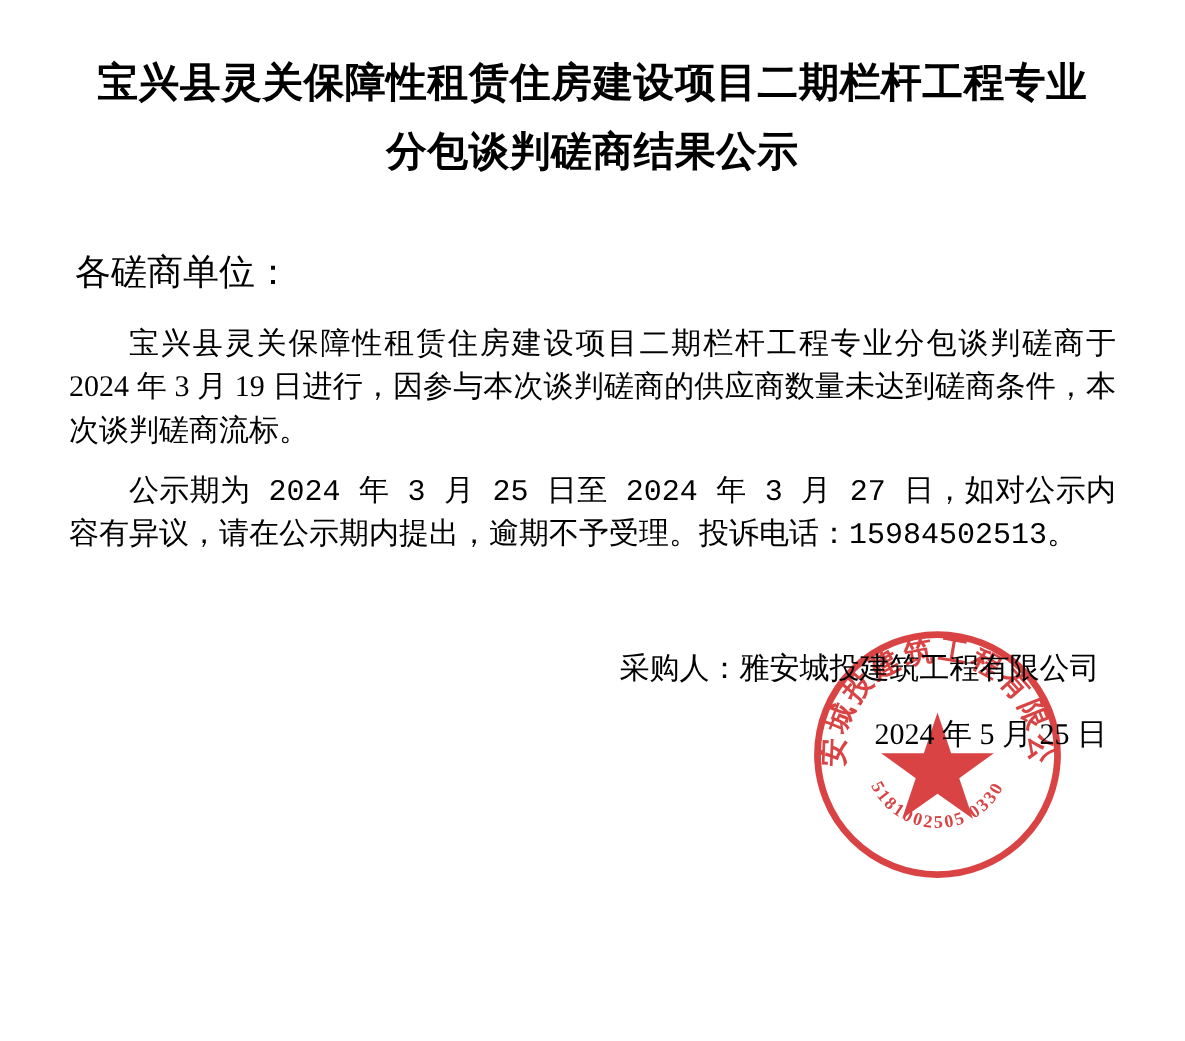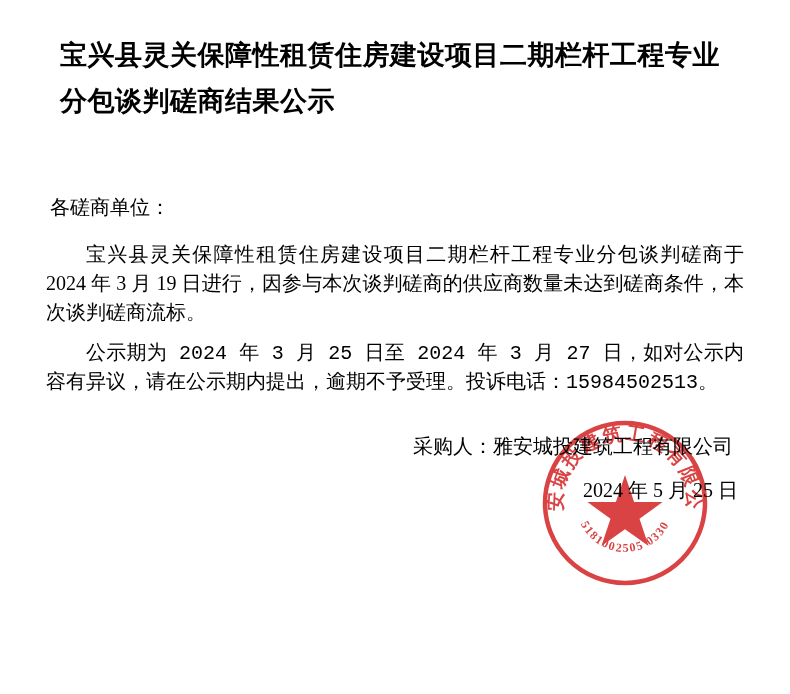--- a/index.html
+++ b/index.html
@@ -19,28 +19,28 @@
     width: 790px;
     height: 694px;
     box-sizing: border-box;
     padding: 26px 46px 0 46px;
   }
   .doc-title {
     font-family: "Liberation Serif", "DejaVu Serif", serif;
     font-size: 27px;
     font-weight: 700;
     line-height: 46px;
-    text-align: left;
+    text-align: center;
     letter-spacing: 0.5px;
     margin: 0 14px;
     padding-top: 6px;
   }
   .salutation {
-    margin-top: 68px;
-    font-size: 20px;
+    margin-top: 43px;
+    font-size: 24px;
     line-height: 30px;
     padding-left: 4px;
   }
   .para {
     margin-top: 18px;
     font-size: 20px;
     line-height: 29px;
     text-align: justify;
     text-justify: inter-ideograph;
     text-indent: 2em;

